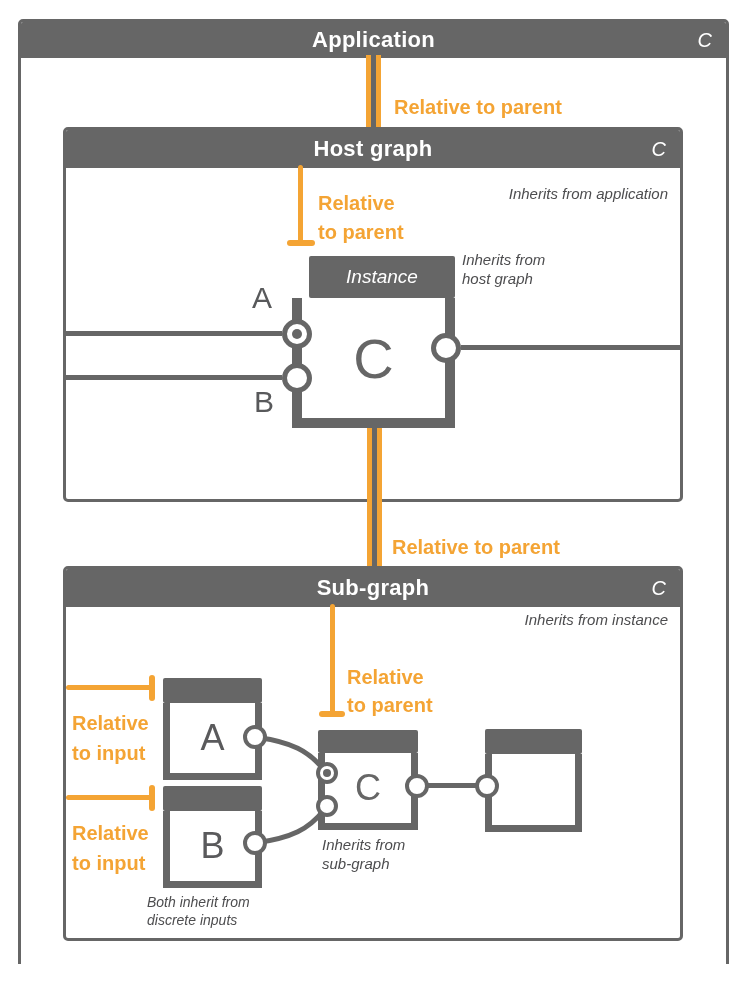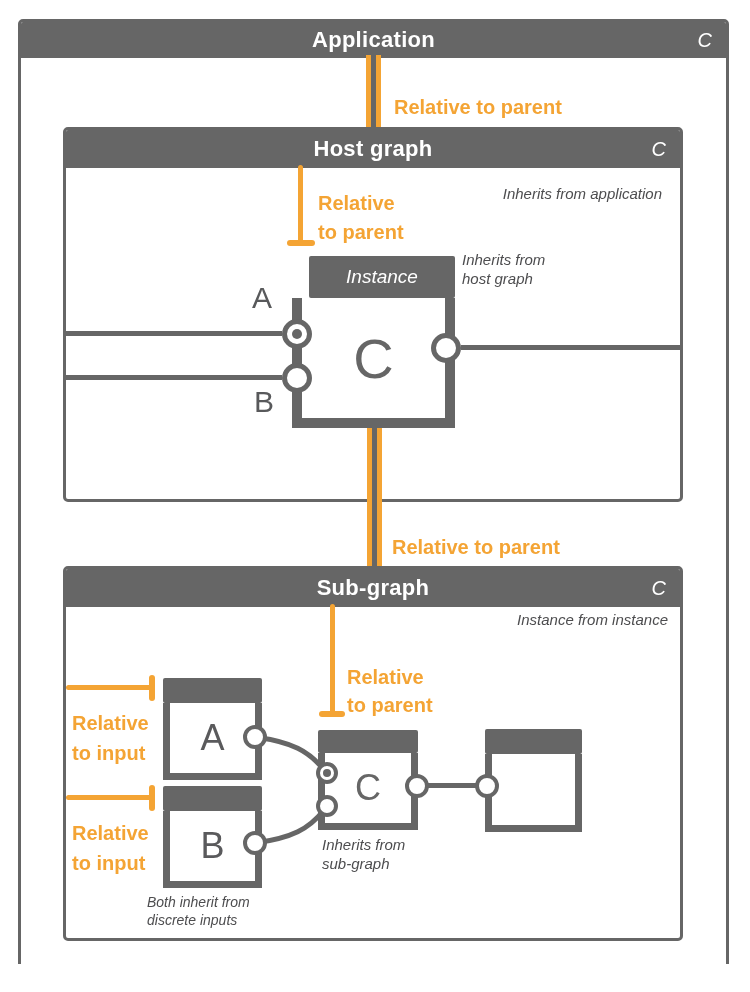--- a/index.html
+++ b/index.html
@@ -57,21 +57,21 @@
 
   <div class="connector" style="left:366px;top:55px;height:72px;"></div>
   <div class="olabel" style="left:394px;top:84px;">Relative to parent</div>
 
   <div class="frame" style="left:63px;top:127px;width:620px;height:375px;">
     <div class="titlebar" style="height:38px;font-size:22px;">
       <span class="title">Host graph</span>
       <span class="badge" style="font-size:20px;">C</span>
     </div>
   </div>
-  <div class="note right" style="right:88px;top:184px;margin-left:24px;">Inherits from application</div>
+  <div class="note right" style="right:82px;top:184px;margin-left:24px;">Inherits from application</div>
 
   <div class="oline" style="left:298px;top:165px;width:5px;height:77px;"></div>
   <div class="oline" style="left:287px;top:240px;width:28px;height:6px;"></div>
   <div class="olabel" style="left:318px;top:180px;line-height:29px;">
     <span>Relative</span><br>
     <span>to parent</span>
   </div>
 
   <div class="hwire" style="left:64px;top:331px;width:218px;"></div>
   <div class="hwire" style="left:64px;top:375px;width:218px;"></div>
@@ -102,21 +102,21 @@
 
   <div class="connector" style="left:367px;top:428px;height:138px;"></div>
   <div class="olabel" style="left:392px;top:524px;">Relative to parent</div>
 
   <div class="frame" style="left:63px;top:566px;width:620px;height:375px;">
     <div class="titlebar" style="height:38px;font-size:22px;">
       <span class="title">Sub-graph</span>
       <span class="badge" style="font-size:20px;">C</span>
     </div>
   </div>
-  <div class="note right" style="right:82px;top:610px;">Instance from instance</div>
+  <div class="note right" style="right:82px;top:610px;">Inherits from instance</div>
 
   <div class="oline" style="left:330px;top:604px;width:5px;height:110px;"></div>
   <div class="oline" style="left:319px;top:711px;width:26px;height:6px;"></div>
   <div class="olabel" style="left:347px;top:654px;">
     <span>Relative</span><br>
     <span>to parent</span>
   </div>
 
   <div class="oline" style="left:66px;top:685px;width:85px;height:5px;"></div>
   <div class="oline" style="left:149px;top:675px;width:6px;height:26px;"></div>

